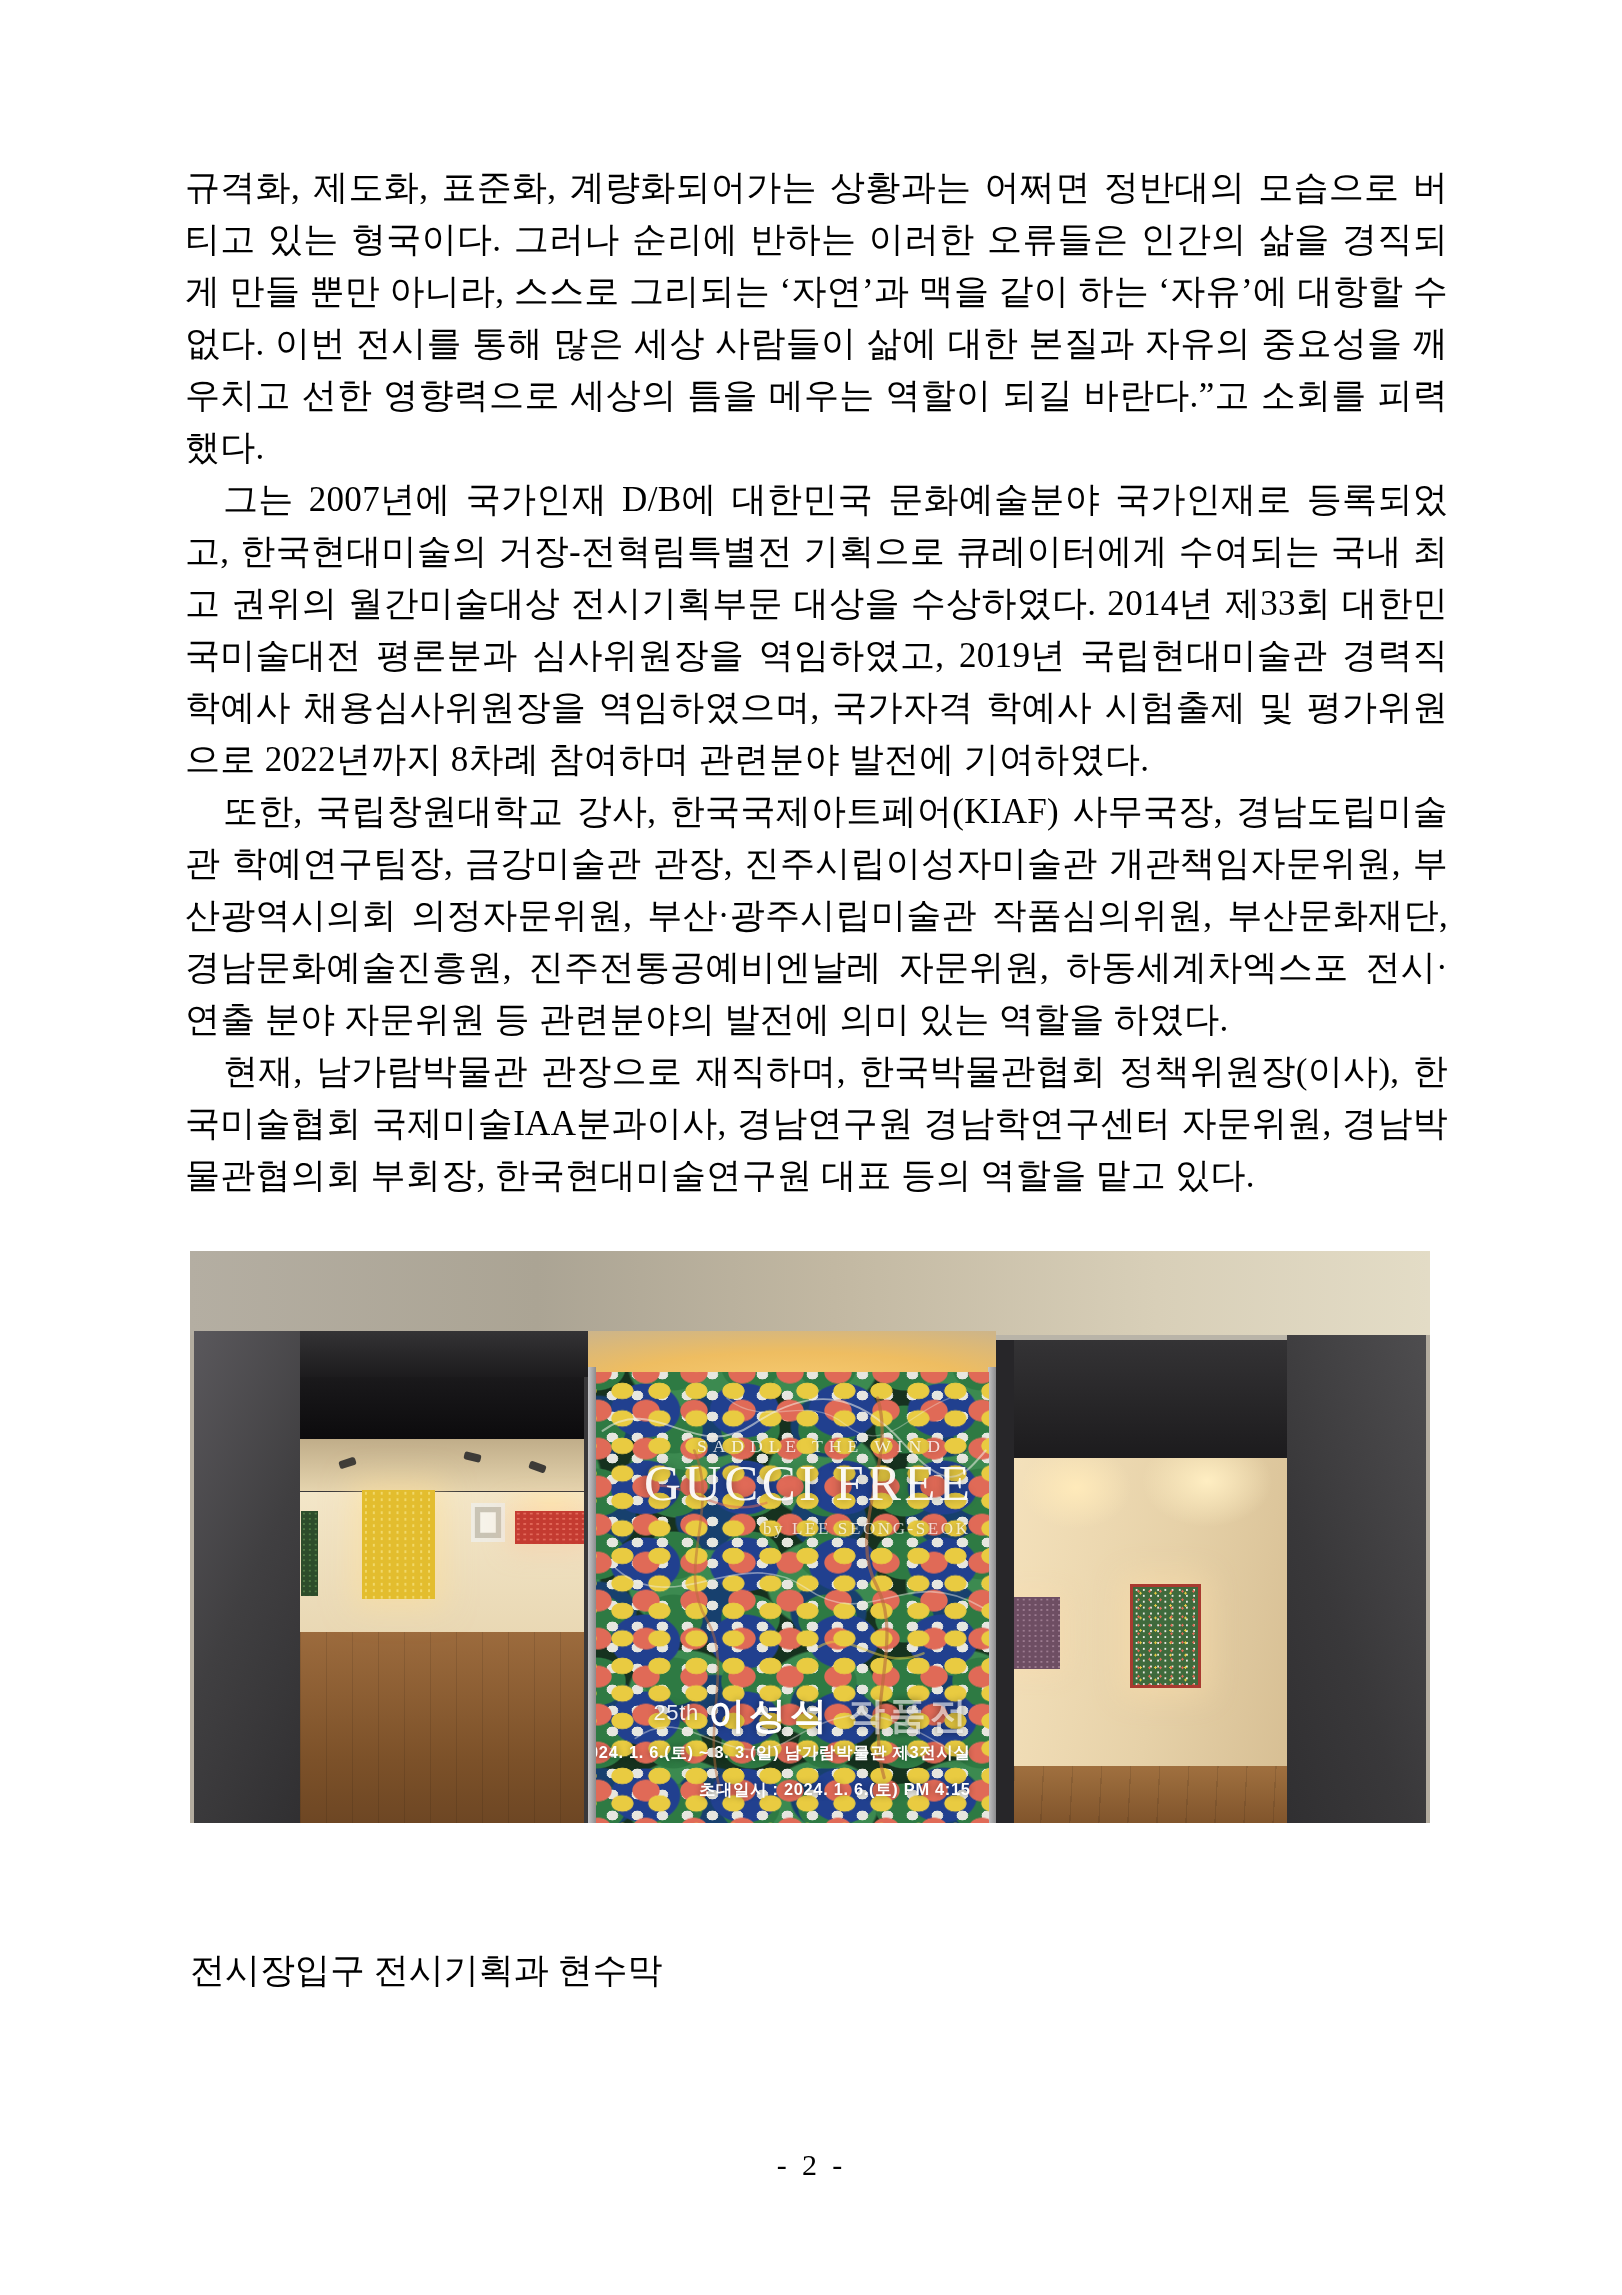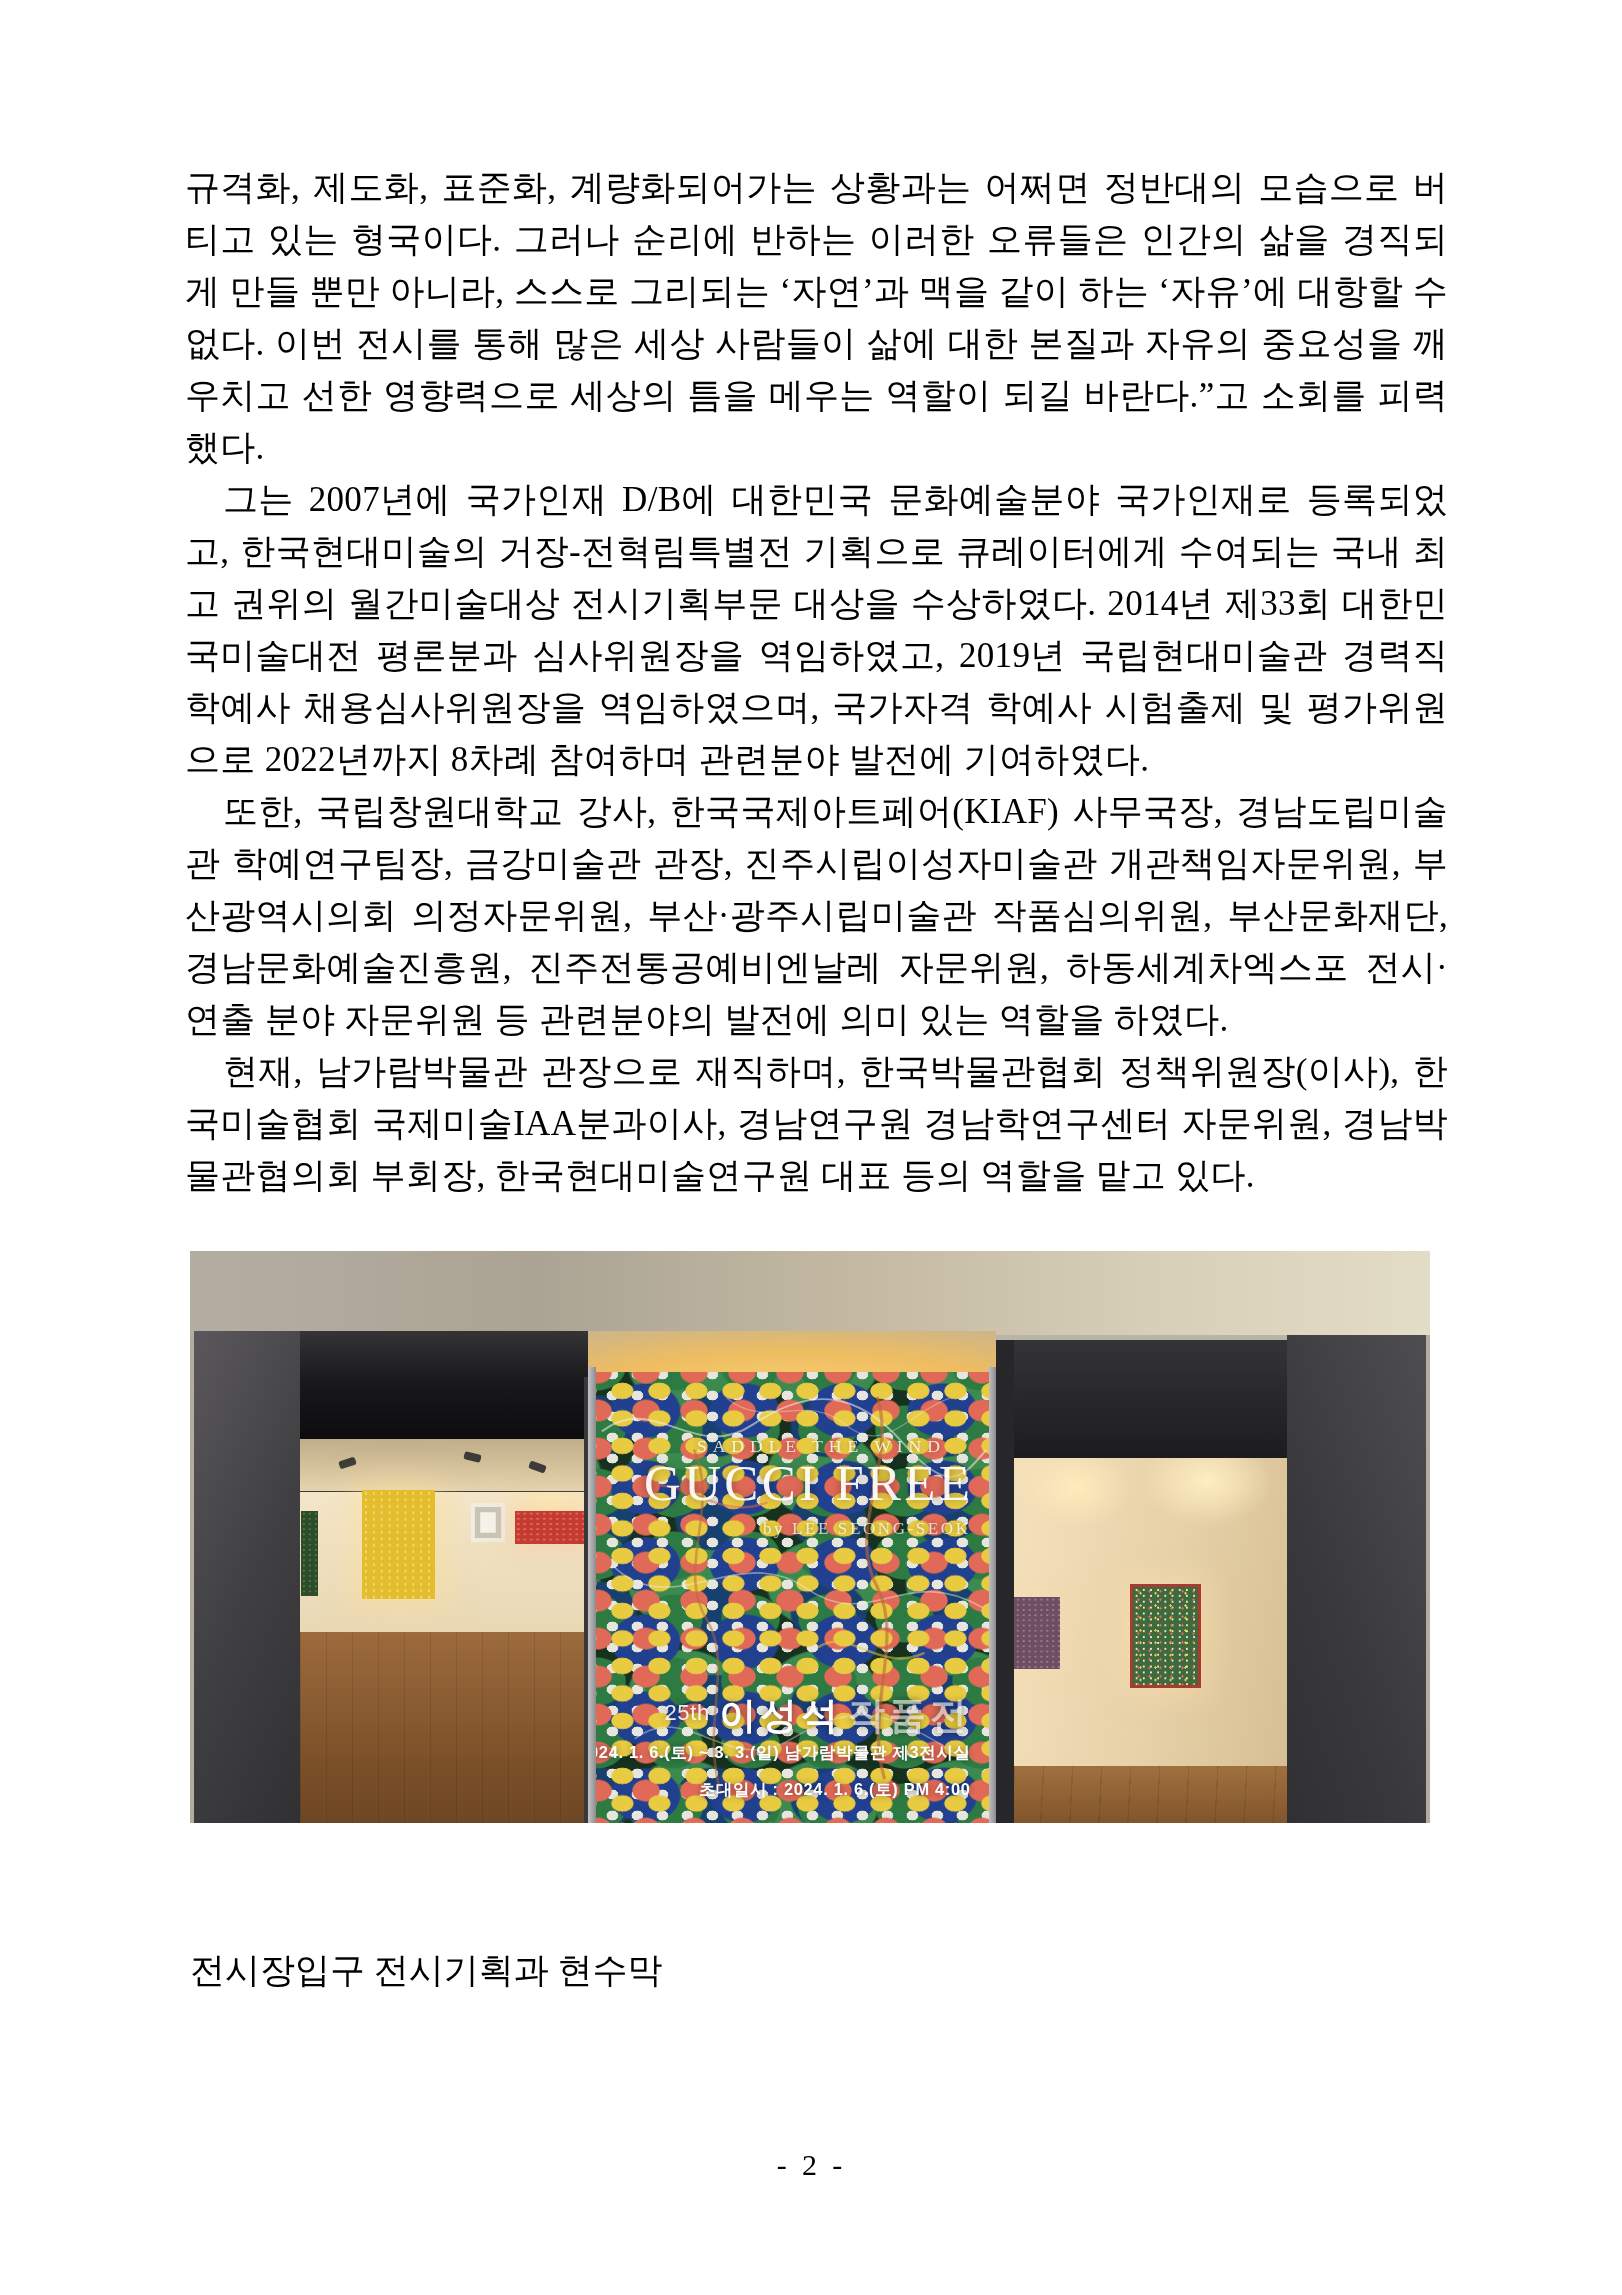--- a/index.html
+++ b/index.html
@@ -116,21 +116,21 @@
   .poster-eyebrow{position:absolute;right:43px;top:64px;font-size:17.7px;letter-spacing:5.9px;
     color:rgba(255,255,255,.82);text-shadow:0 0 6.5px rgba(0,0,0,.35);white-space:nowrap;}
   .poster-title{position:absolute;right:15.7px;top:82px;font-size:51px;letter-spacing:3.3px;
     color:rgba(255,255,255,.93);text-shadow:0 0 9.2px rgba(0,0,0,.4);white-space:nowrap;}
   .poster-byline{position:absolute;right:18.3px;top:147px;font-size:17px;letter-spacing:2.6px;
     color:rgba(255,255,255,.75);text-shadow:0 0 5.2px rgba(0,0,0,.35);white-space:nowrap;text-align:center;}
   .poster-exh{position:absolute;right:18.3px;top:319px;white-space:nowrap;
     font-family:"Liberation Sans","DejaVu Sans",sans-serif;color:#fff;
     text-shadow:0 0 7.9px rgba(0,0,0,.45);}
   .poster-exh .ed{font-size:22px;letter-spacing:0.7px;vertical-align:7.9px;margin-right:9.2px;color:rgba(255,255,255,.9);}
-  .poster-exh .artist{font-size:37px;font-weight:bold;letter-spacing:3.9px;margin-right:6px;text-align:center;}
+  .poster-exh .artist{font-size:37px;font-weight:bold;letter-spacing:3.9px;margin-right:17px;text-align:center;}
   .poster-exh .etype{font-size:37px;font-weight:bold;letter-spacing:3.9px;color:rgba(255,255,255,.6);}
   .poster-period{position:absolute;right:18.3px;top:370px;font-size:16.4px;font-weight:bold;
     font-family:"Liberation Sans","DejaVu Sans",sans-serif;color:#fff;letter-spacing:0.7px;
     text-shadow:0 0 6.5px rgba(0,0,0,.45);white-space:nowrap;}
   .poster-invite{position:absolute;right:18.3px;top:407px;font-size:16.4px;font-weight:bold;
     font-family:"Liberation Sans","DejaVu Sans",sans-serif;color:#fff;letter-spacing:0.7px;
     text-shadow:0 0 6.5px rgba(0,0,0,.45);white-space:nowrap;}
   .skirt{position:absolute;left:7.9px;top:499px;width:393px;height:73px;
     background:linear-gradient(180deg,#f0f0ee 0%,#e2e2e0 70%,#cfcfcd 100%);
     display:flex;flex-direction:column;align-items:center;justify-content:center;}
@@ -199,21 +199,21 @@
           <path d="M60,180 C130,150 180,230 260,200" fill="none" stroke="#e06a57" stroke-width="4" stroke-opacity="0.5" stroke-linecap="round"></path>
           <path d="M340,420 C390,390 430,460 500,430" fill="none" stroke="#e9cb41" stroke-width="4" stroke-opacity="0.5" stroke-linecap="round"></path>
         </svg>
         <div class="poster-eyebrow">SADDLE THE WIND</div>
         <div class="poster-title">GUCCI FREE</div>
         <div class="poster-byline">by LEE SEONG-SEOK</div>
         <div class="poster-exh">
           <span class="ed">25th</span><span class="artist">이성석</span><span class="etype">작품전</span>
         </div>
         <div class="poster-period">2024. 1. 6.(토) ~ 3. 3.(일)  남가람박물관 제3전시실</div>
-        <div class="poster-invite">초대일시 : 2024. 1. 6.(토)  PM 4:00</div>
+        <div class="poster-invite">초대일시 : 2024. 1. 6.(토)  PM 4:15</div>
       </div>
 
       <div class="skirt">
         <svg width="41" height="30" viewBox="0 0 62 46">
           <ellipse cx="31" cy="16" rx="11" ry="6.5" fill="none" stroke="#a08266" stroke-width="3"></ellipse>
           <path d="M15,6 C8,13 10,25 19,27" fill="none" stroke="#a08266" stroke-width="3" stroke-linecap="round"></path>
           <path d="M47,6 C54,13 52,25 43,27" fill="none" stroke="#a08266" stroke-width="3" stroke-linecap="round"></path>
           <path d="M21,28 C23,40 39,40 41,28 C36,33 26,33 21,28 Z" fill="#a08266"></path>
         </svg>
         <div class="logo-kr">남가람박물관</div>

